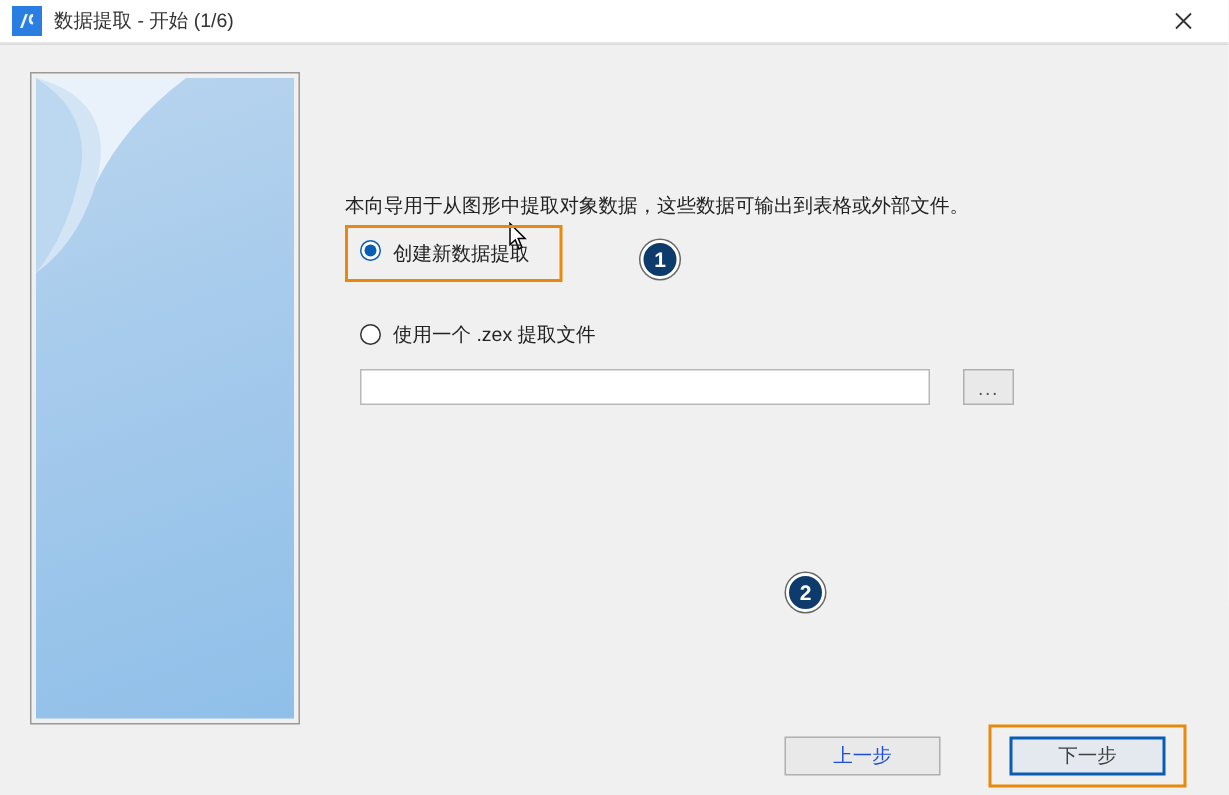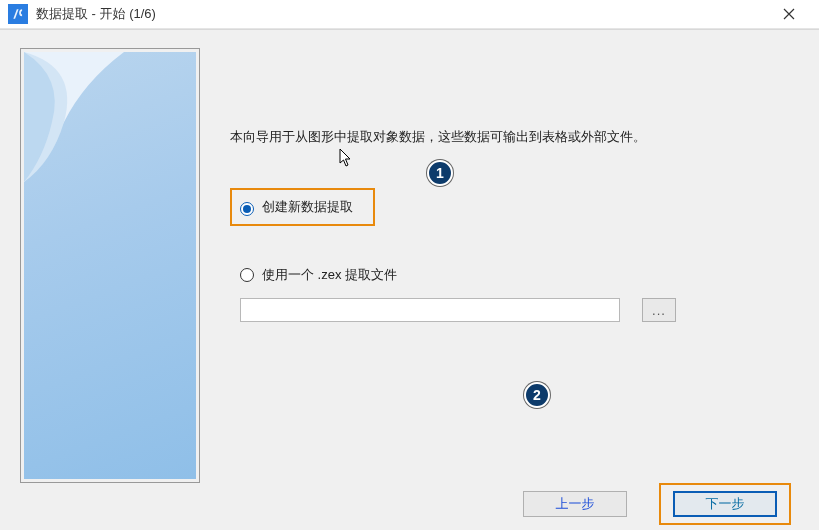--- a/index.html
+++ b/index.html
@@ -102,31 +102,30 @@
       font-size: 13px;
       margin-top: 68px;
       margin-bottom: 4px;
     }
     .cursor-icon {
       position: absolute;
       left: 126px;
       top: 118px;
     }
     .option-box {
-      margin-top: 38px;
       display: inline-flex;
-      align-items: flex-end;
+      align-items: flex-start;
       border: 2px solid #e8890c;
       padding: 8px 20px 8px 8px;
       position: relative;
     }
     .option-row {
       display: flex;
       align-items: center;
-      margin-top: 40px;
+      margin-top: 26px;
       margin-left: 10px;
     }
     .radio-outer {
       width: 14px;
       height: 14px;
       border: 1px solid #333;
       border-radius: 50%;
       display: inline-flex;
       align-items: center;
       justify-content: center;
@@ -200,21 +199,21 @@
     }
     .btn {
       width: 104px;
       height: 26px;
       border: 1px solid #b0b0b0;
       background: #e9e9e9;
       display: flex;
       align-items: center;
       justify-content: center;
       font-size: 13px;
-      color: #0369a1;
+      color: #404040;
     }
     .btn.disabled {
       color: #1d4ed8;
     }
     .btn-highlight-wrap {
       border: 2px solid #e8890c;
       padding: 6px 12px;
     }
     .btn-highlight-wrap .btn {
       border: 2px solid #0a5db5;

